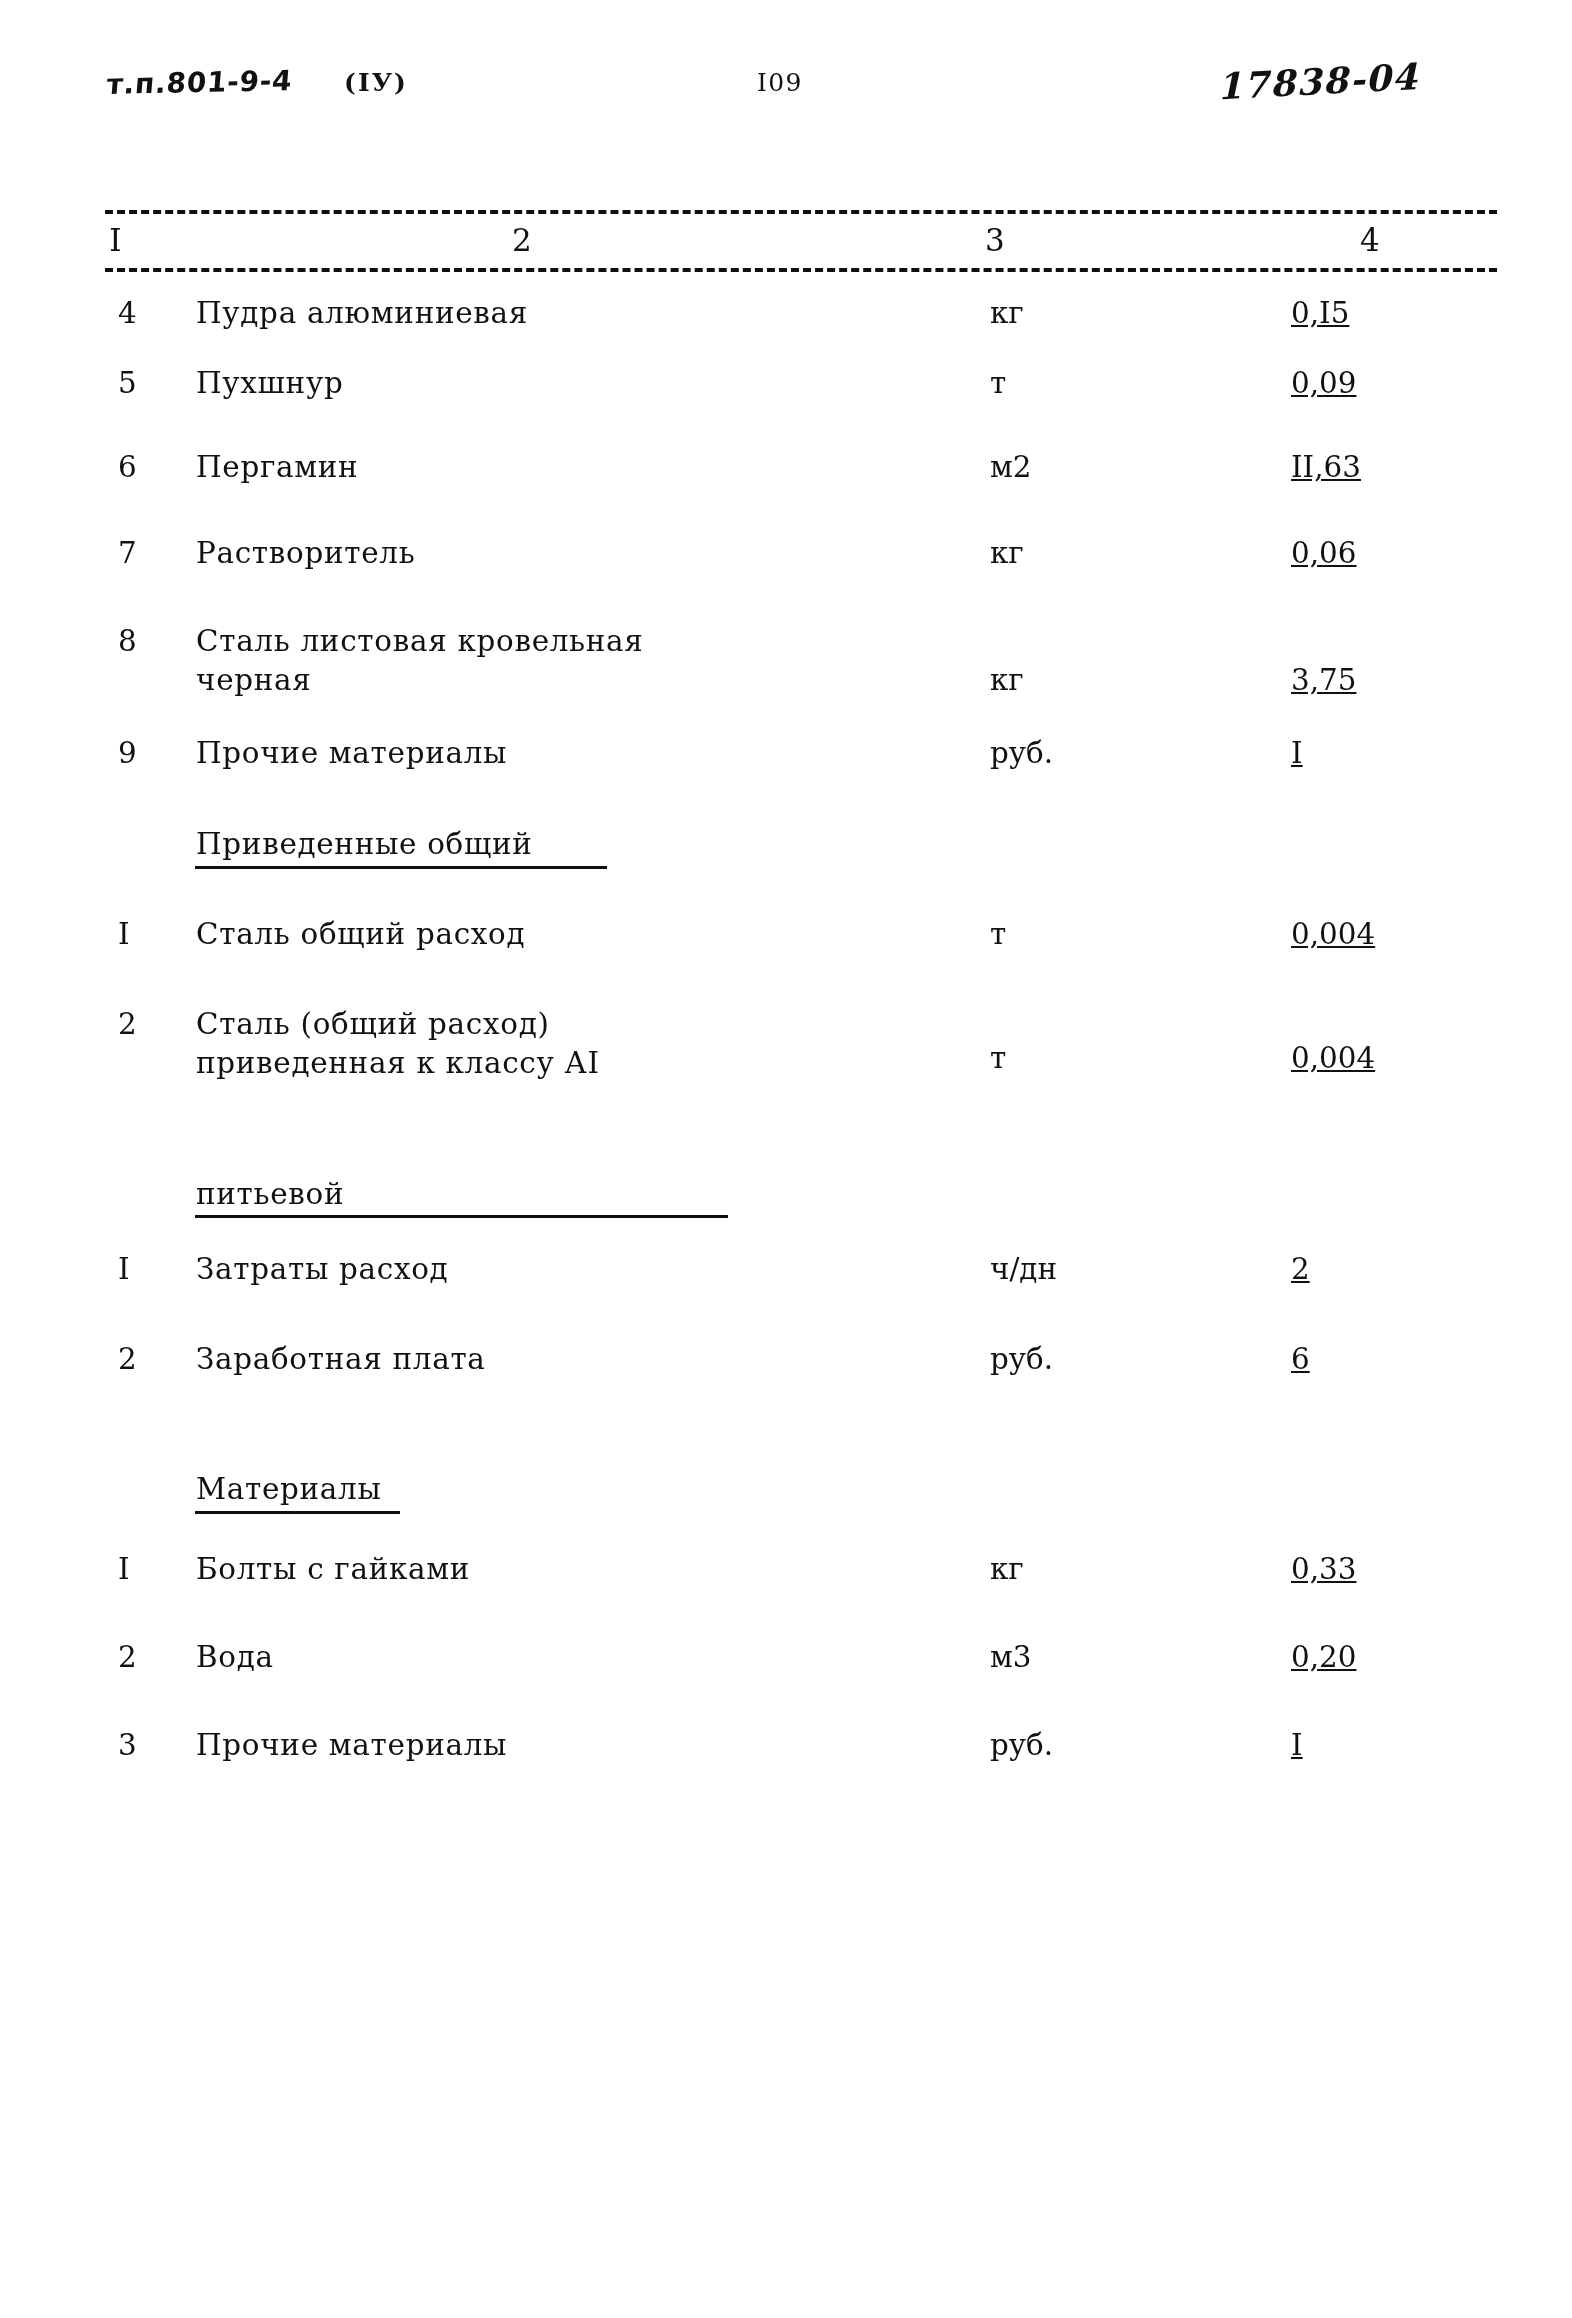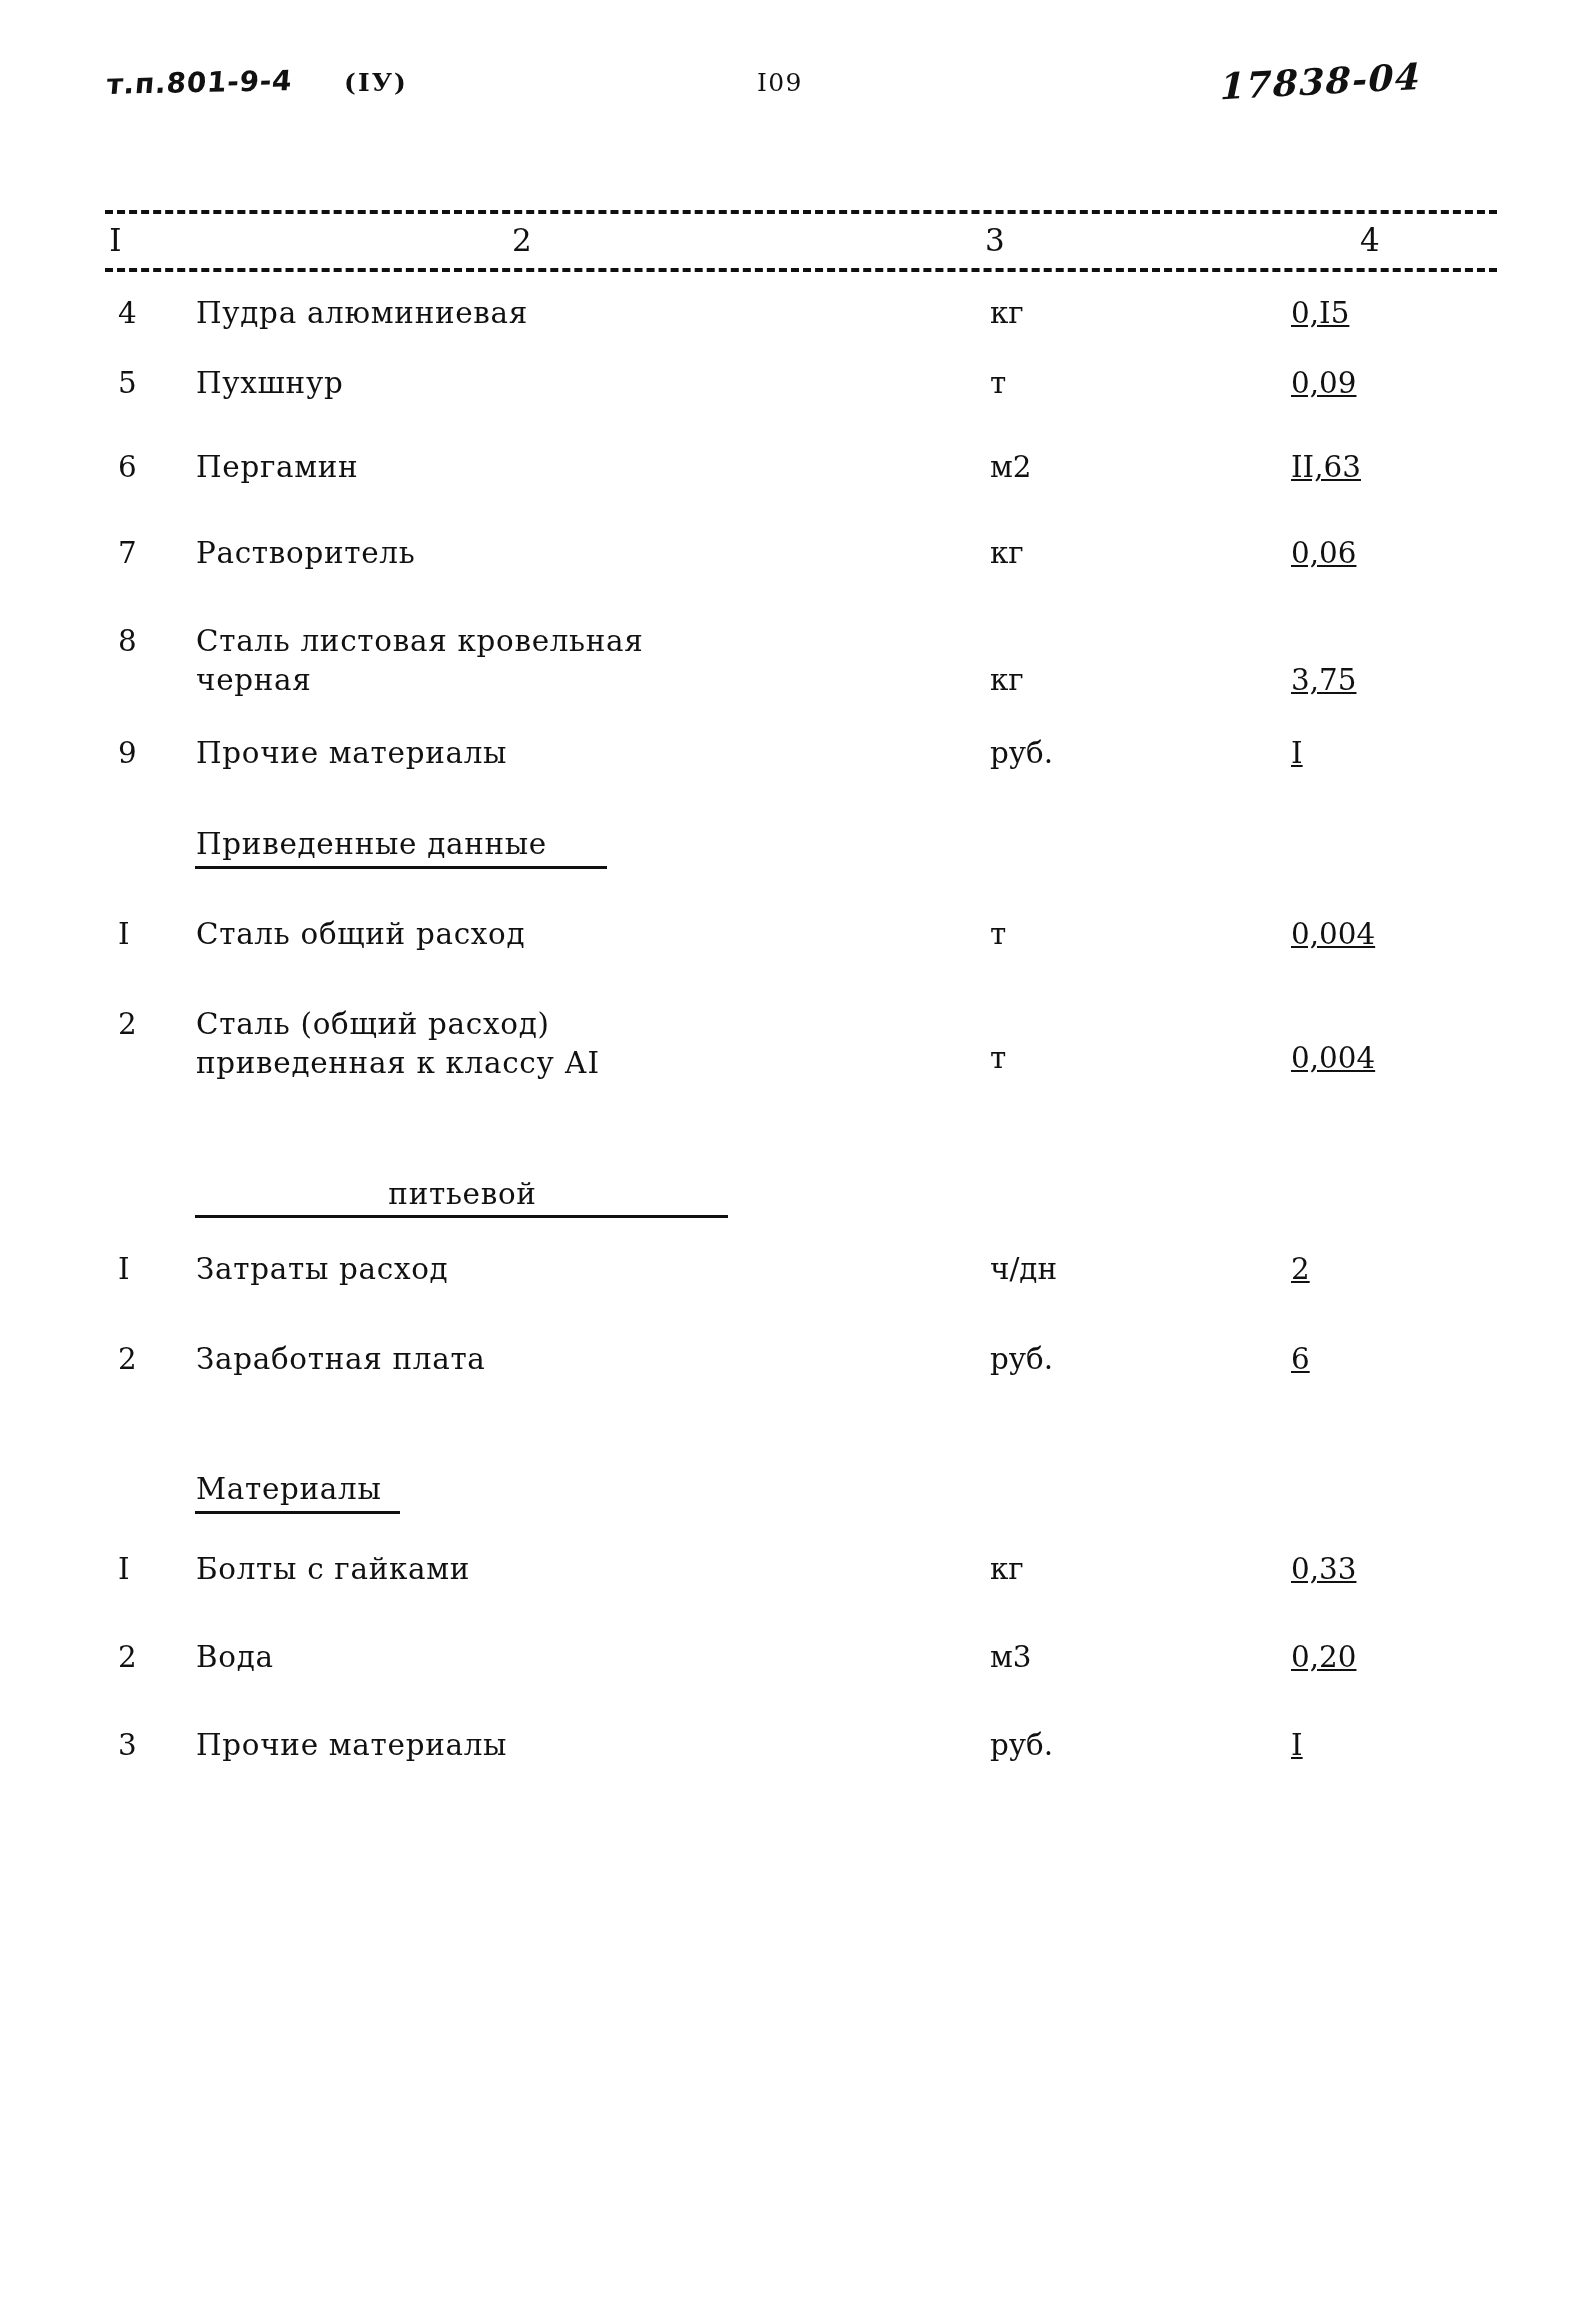--- a/index.html
+++ b/index.html
@@ -142,21 +142,21 @@
     line-height: 39px;
     letter-spacing: 0.7px;
     white-space: pre;
   }
   .section-head .underline {
     position: absolute;
     left: 195px;
     height: 0;
     border-top: 3.5px solid #101010;
   }
-  .title-centered { text-align: center; width: 533px; }
+  .title-centered { text-align: left; width: 533px; }
 </style>
 </head>
 <body>
 
 <div class="page">
 
   <div class="header">
     <div class="doc-code">т.п.801-9-4</div>
     <div class="doc-variant">(IУ)</div>
     <div class="page-number">I09</div>
@@ -211,21 +211,21 @@
     </div>
 
     <div class="row" style="height:91px">
       <div class="cell c-num">9</div>
       <div class="cell c-name">Прочие материалы</div>
       <div class="cell c-unit">руб.</div>
       <div class="cell c-val">I</div>
     </div>
 
     <div class="section-head" style="height:90px">
-      <div class="title" style="top:0">Приведенные данные</div>
+      <div class="title" style="top:0">Приведенные общий</div>
       <div class="underline" style="top:41px; width:412px"></div>
     </div>
 
     <div class="row" style="height:90px">
       <div class="cell c-num">I</div>
       <div class="cell c-name">Сталь общий расход</div>
       <div class="cell c-unit">т</div>
       <div class="cell c-val">0,004</div>
     </div>
 

